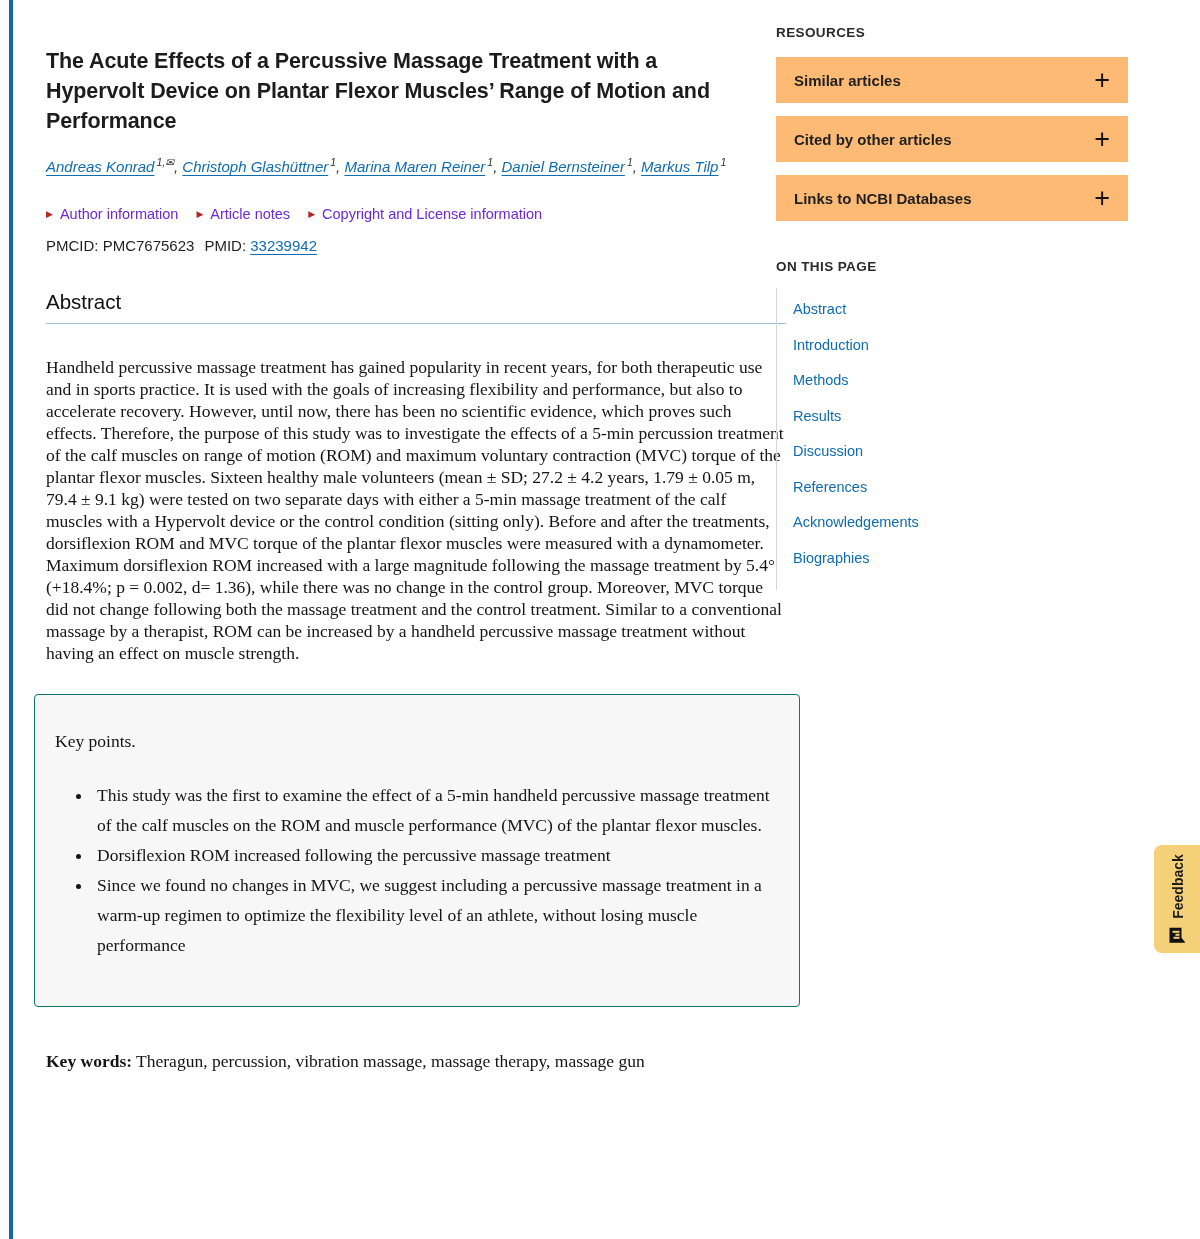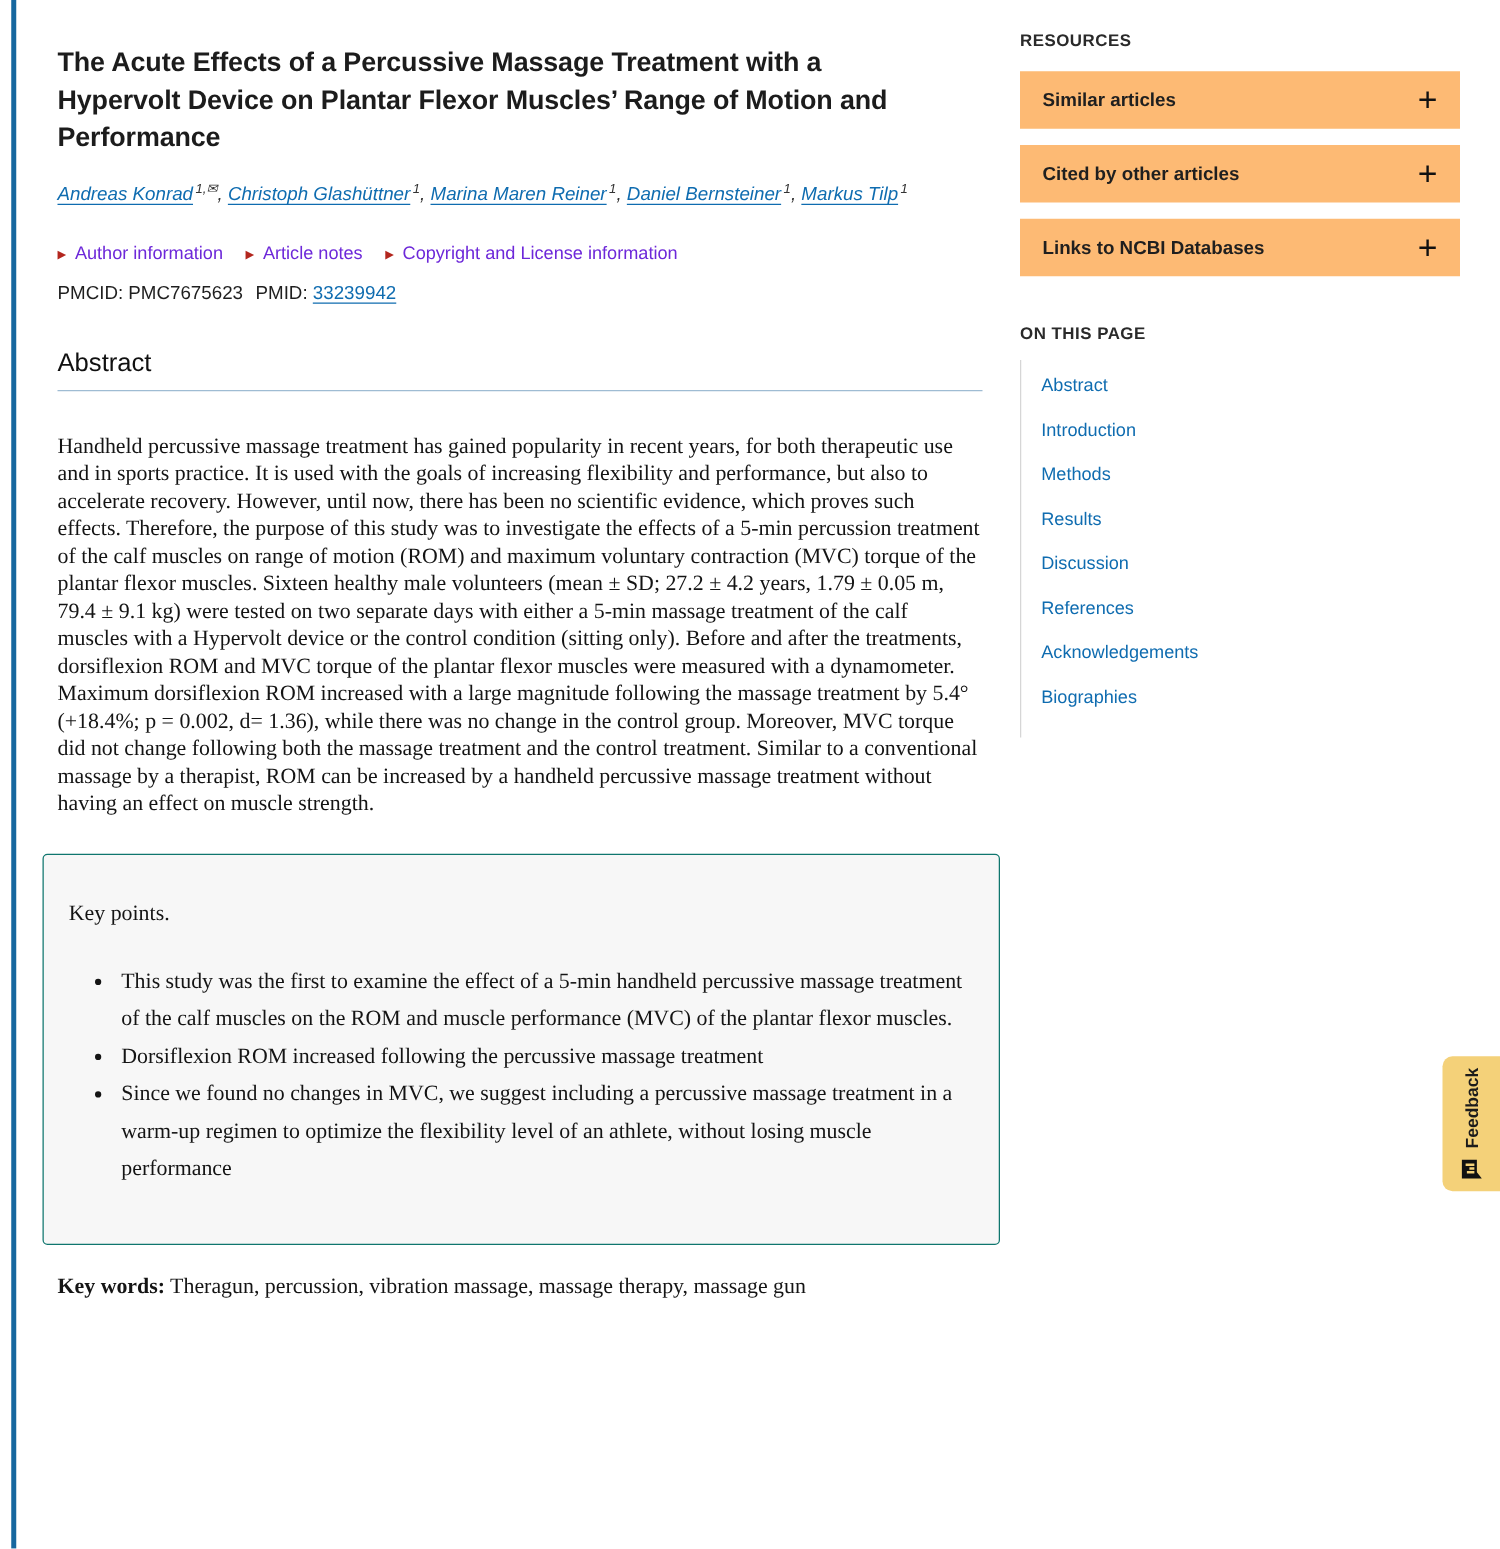--- a/index.html
+++ b/index.html
@@ -2,21 +2,21 @@
 <html><head>
 <meta charset="utf-8">
 <style>
   html,body{margin:0;padding:0;background:#fff;}
   .page{position:relative;width:1200px;height:1239px;background:#fff;overflow:hidden;
         font-family:"Liberation Sans",sans-serif;color:#1b1b1b;}
   .left-accent{position:absolute;left:9px;top:0;width:4px;height:100%;background:#16679f;}
 
   
   .main{position:absolute;left:46px;top:0;width:740px;}
-  .article-title{margin:0;padding-top:35px;font-size:21.5px;line-height:30px;font-weight:700;
+  .article-title{margin:0;padding-top:46px;font-size:21.5px;line-height:30px;font-weight:700;
                  color:#1c1c1c;letter-spacing:-0.1px;max-width:710px;}
   .authors{margin-top:14px;font-size:15px;color:#333;line-height:24px;font-style:italic;}
   .author-link{color:#0f6cb0;text-decoration:underline;text-underline-offset:3px;}
   .author-sup{font-size:10.5px;color:#333;margin-left:2px;}
   .info-row{margin-top:27px;display:flex;gap:18px;align-items:center;}
   .info-link{display:inline-flex;align-items:center;gap:7px;text-decoration:none;}
   .marker{color:#b3261e;font-size:9px;line-height:1;}
   .info-label{color:#6d28d9;font-size:14.5px;}
   .ids-row{margin-top:15px;font-size:15px;color:#1f1f1f;}
   .ids-row .id-group{margin-right:10px;}
@@ -27,25 +27,25 @@
   .abstract-text{margin:32px 0 0;font-family:"Liberation Serif",serif;font-size:17.5px;
                  line-height:22px;color:#141414;}
 
   .keypoints{margin:30px 0 0 -12px;width:724px;background:#f7f7f7;border:1px solid #0f766e;
              border-radius:4px;padding:36px 20px 46px 20px;}
   .kp-heading{margin:0;font-family:"Liberation Serif",serif;font-weight:400;font-size:17.5px;color:#141414;}
   .kp-list{margin:28px 0 0;padding:0 0 0 38px;font-family:"Liberation Serif",serif;
            font-size:17.5px;line-height:30px;color:#141414;}
   .kp-list li{margin:0;padding-left:4px;}
 
-  .keywords{margin-top:22px;font-family:"Liberation Serif",serif;font-size:17.5px;color:#141414;}
+  .keywords{margin-top:44px;font-family:"Liberation Serif",serif;font-size:17.5px;color:#141414;}
   .keywords b{font-weight:700;}
 
   
-  .sidebar{position:absolute;left:816px;top:0;width:352px;}
+  .sidebar{position:absolute;left:776px;top:0;width:352px;}
   .side-heading{margin:0;padding-top:25px;font-size:13.5px;font-weight:700;color:#2a2a2a;
                 letter-spacing:0.4px;}
   .res-box{margin-top:13px;height:46px;background:#fdba74;display:flex;align-items:center;
            justify-content:space-between;padding:0 18px;cursor:pointer;box-sizing:border-box;}
   .res-box:first-of-type{margin-top:17px;}
   .res-label{font-size:15px;font-weight:700;color:#1f1f1f;}
   .res-plus{font-size:27px;font-weight:400;color:#111;line-height:1;}
   .otp-heading{margin:38px 0 0;font-size:13.5px;font-weight:700;color:#2a2a2a;letter-spacing:0.4px;}
   .otp-list{list-style:none;margin:14px 0 0;border-left:1px solid #d6d6d6;
             padding:12px 0 6px 16px;}

